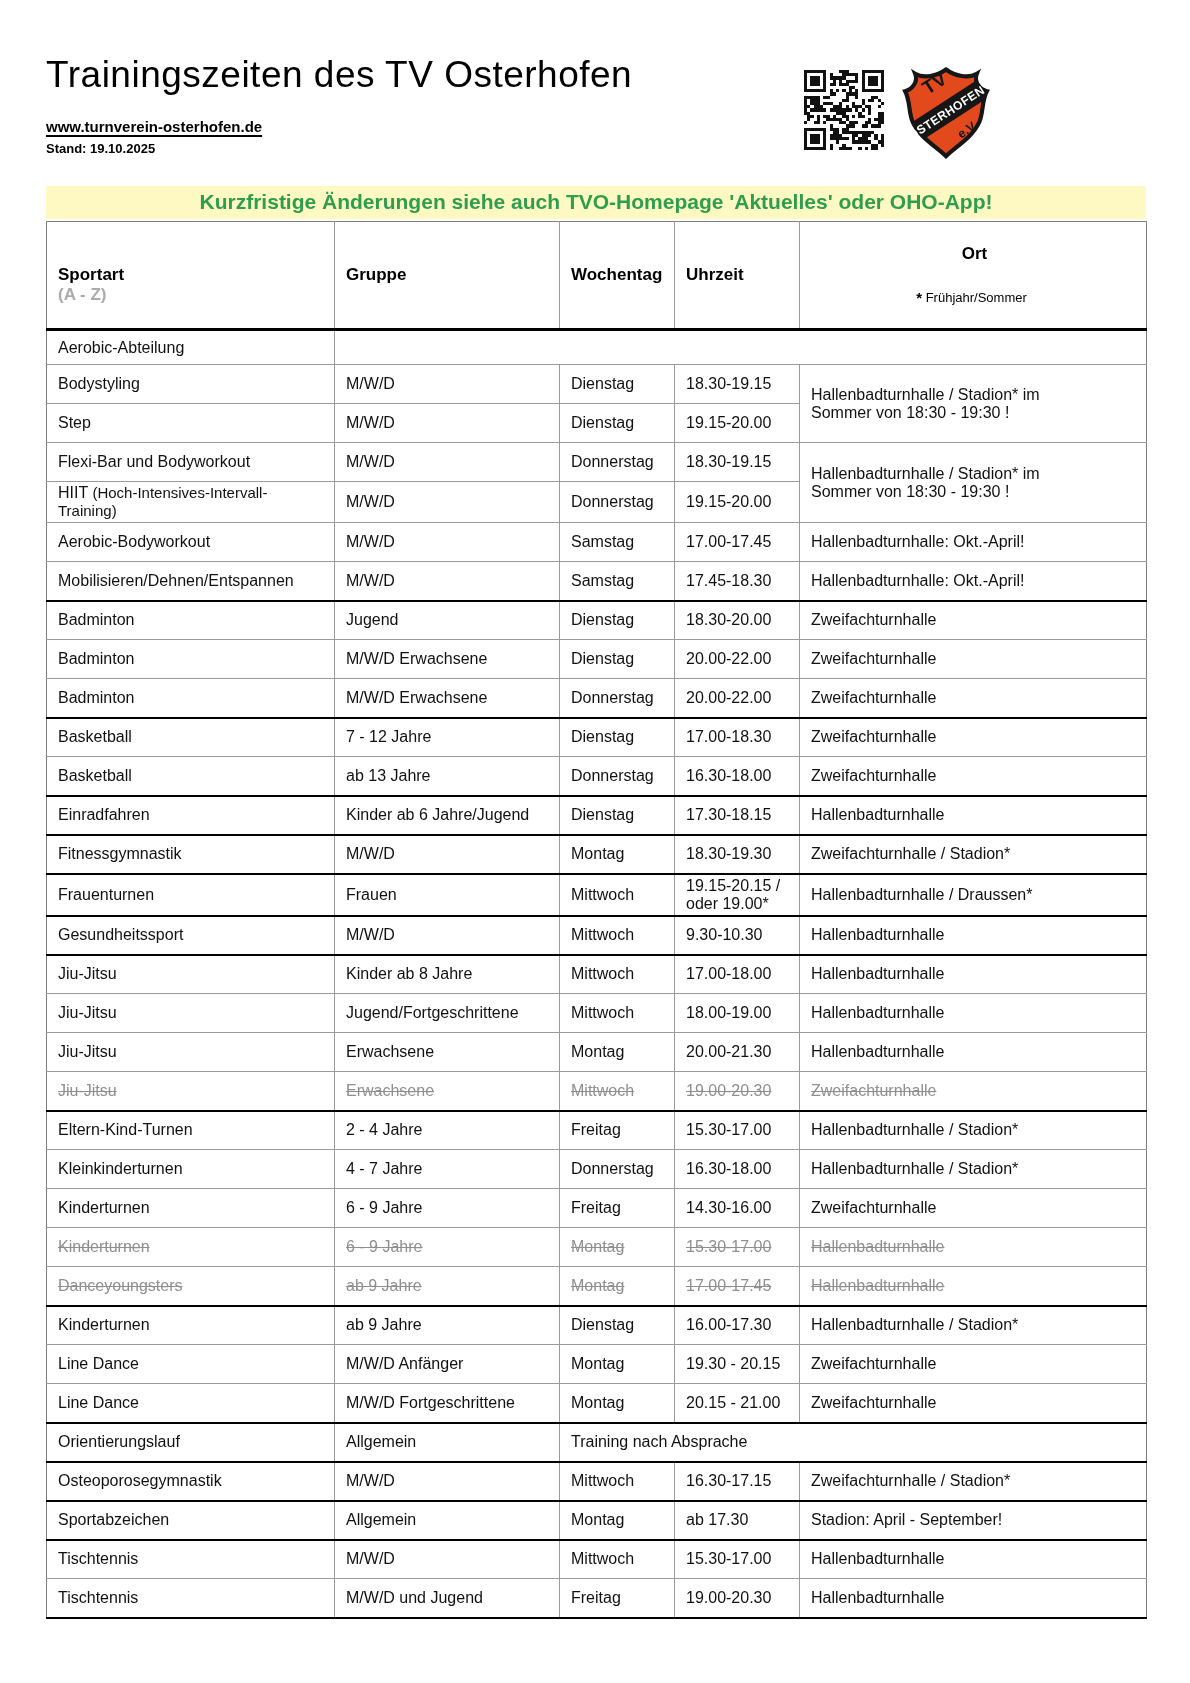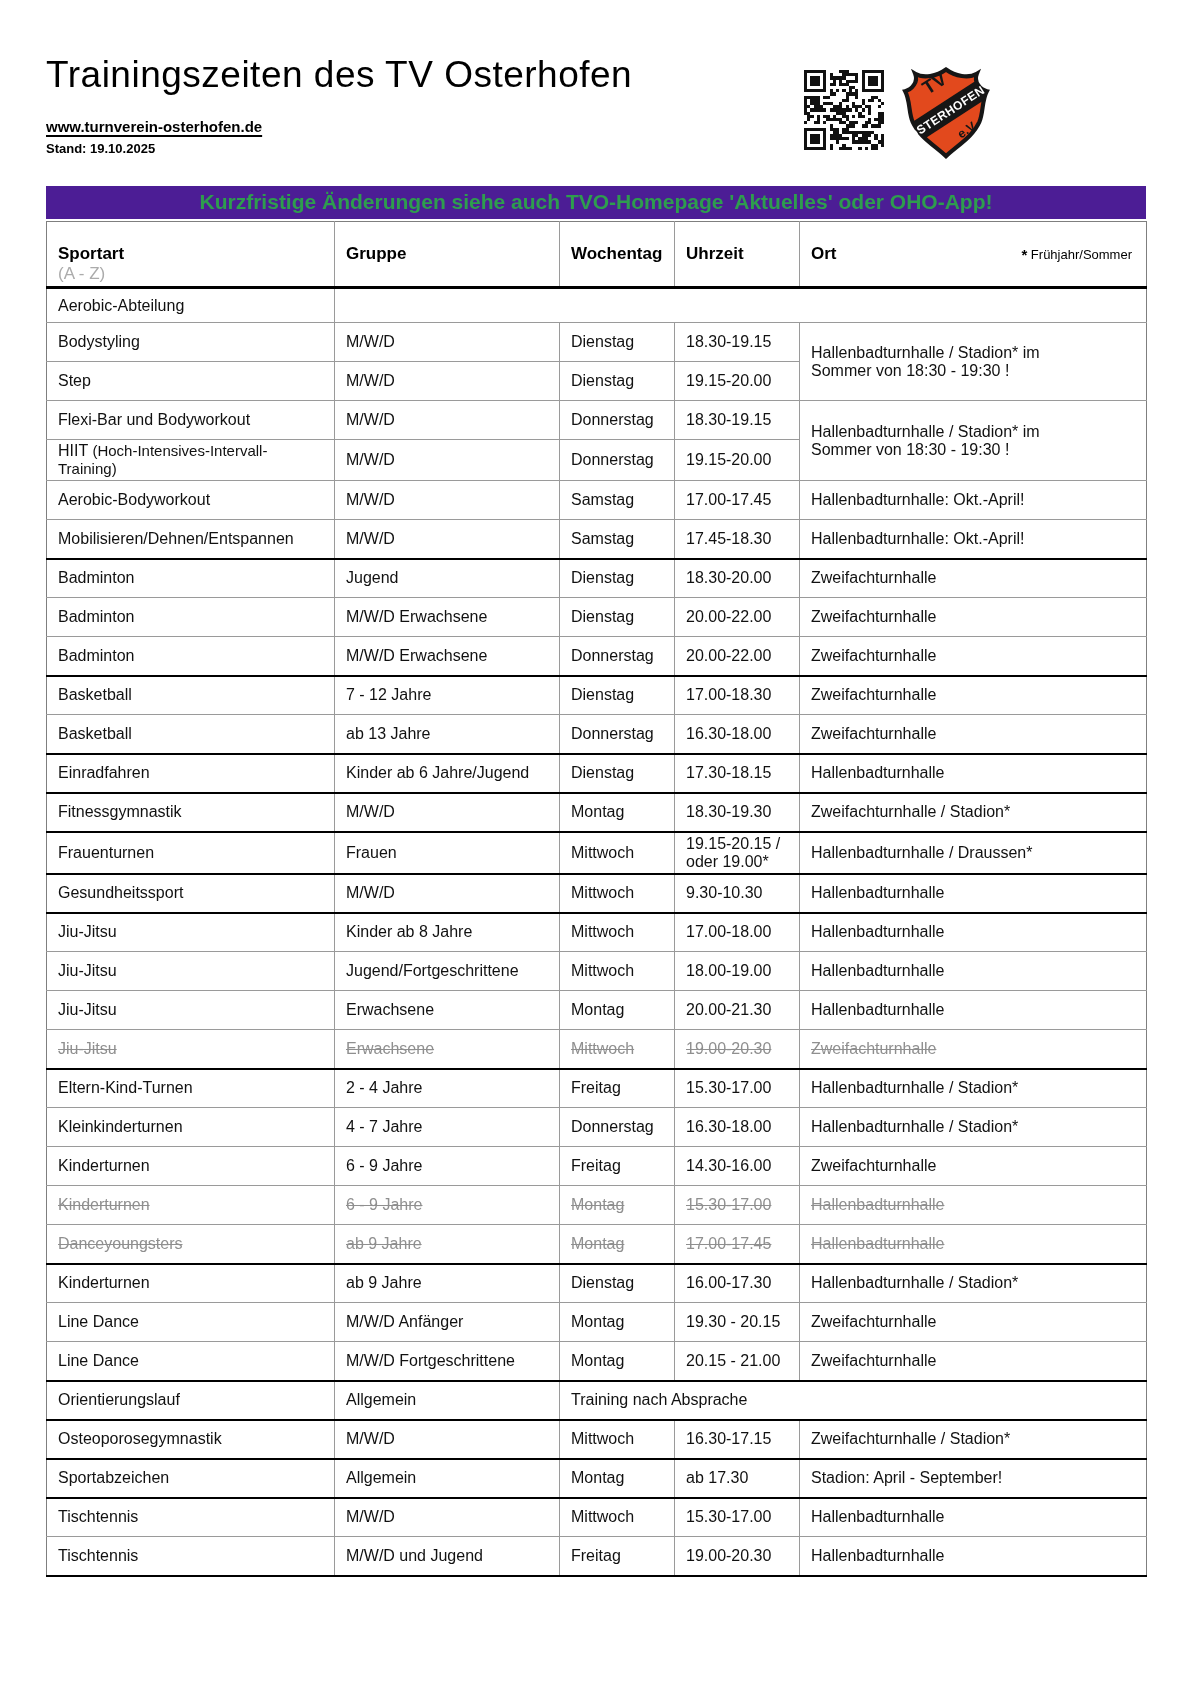--- a/index.html
+++ b/index.html
@@ -10,34 +10,34 @@
   
   .hdr { position: relative; height: 118px; }
   .title { font-size: 37px; font-weight: 400; letter-spacing: 0.5px; color: #000; margin-top: 4px; }
   .site { display: inline-block; margin-top: 22px; font-size: 15px; font-weight: 700; color: #000;
           text-decoration: underline; text-decoration-thickness: 2px; text-underline-offset: 3px; }
   .stand { margin-top: 5px; font-size: 13px; font-weight: 700; }
   .qr { position: absolute; top: 16px; right: 262px; width: 80px; height: 80px; }
   .crest { position: absolute; top: 8px; right: 148px; width: 104px; height: 100px; }
 
   
-  .banner { margin-top: 14px; width: 1100px; background: #4c1d95; text-align: center;
+  .banner { margin-top: 14px; width: 1100px; background: #fef9c3; text-align: center;
             padding: 4px 0 5px 0; }
   .banner span { color: #2e9d4e; font-weight: 700; font-size: 21px; }
 
   
   table.sched { margin-top: 2px; width: 1100px; border-collapse: collapse; table-layout: fixed;
                 border: 1px solid #7f7f7f; }
   table.sched th, table.sched td { border-left: 1px solid #9a9a9a; vertical-align: middle;
                 text-align: left; padding: 2px 8px 2px 11px; white-space: pre-line; }
   table.sched th:first-child, table.sched td:first-child { border-left: none; }
   thead th { height: 38px; font-size: 17px; font-weight: 700; border-bottom: 3px solid #000; }
-  .col-sub { color: #ababab; font-weight: 400; }
-  .ort-head { display: flex; justify-content: space-between; align-items: center; }
-  .ort-note { font-weight: 400; font-size: 13px; padding-right: 6px; white-space: nowrap; }
+  .col-sub { color: #ababab; font-weight: 700; }
+  .ort-head { display: flex; justify-content: space-between; align-items: center; flex-direction: column; }
+  .ort-note { font-weight: 400; font-size: 13px; padding-right: 6px; white-space: nowrap; margin-top: 25px; }
   .ort-note .star { font-size: 15px; font-weight: 700; vertical-align: -1px; }
   tbody td { height: 39px; font-size: 16px; color: #111; border-bottom: 1px solid #9a9a9a; }
   tr.dept td { height: 35px; }
   tr.sec-end > td { border-bottom: 2px solid #000; }
   tr.struck td { color: #8f8f8f; text-decoration: line-through; text-decoration-color: #8f8f8f; }
   .small-note { font-size: 15px; }
 </style>
 </head>
 <body>
 

